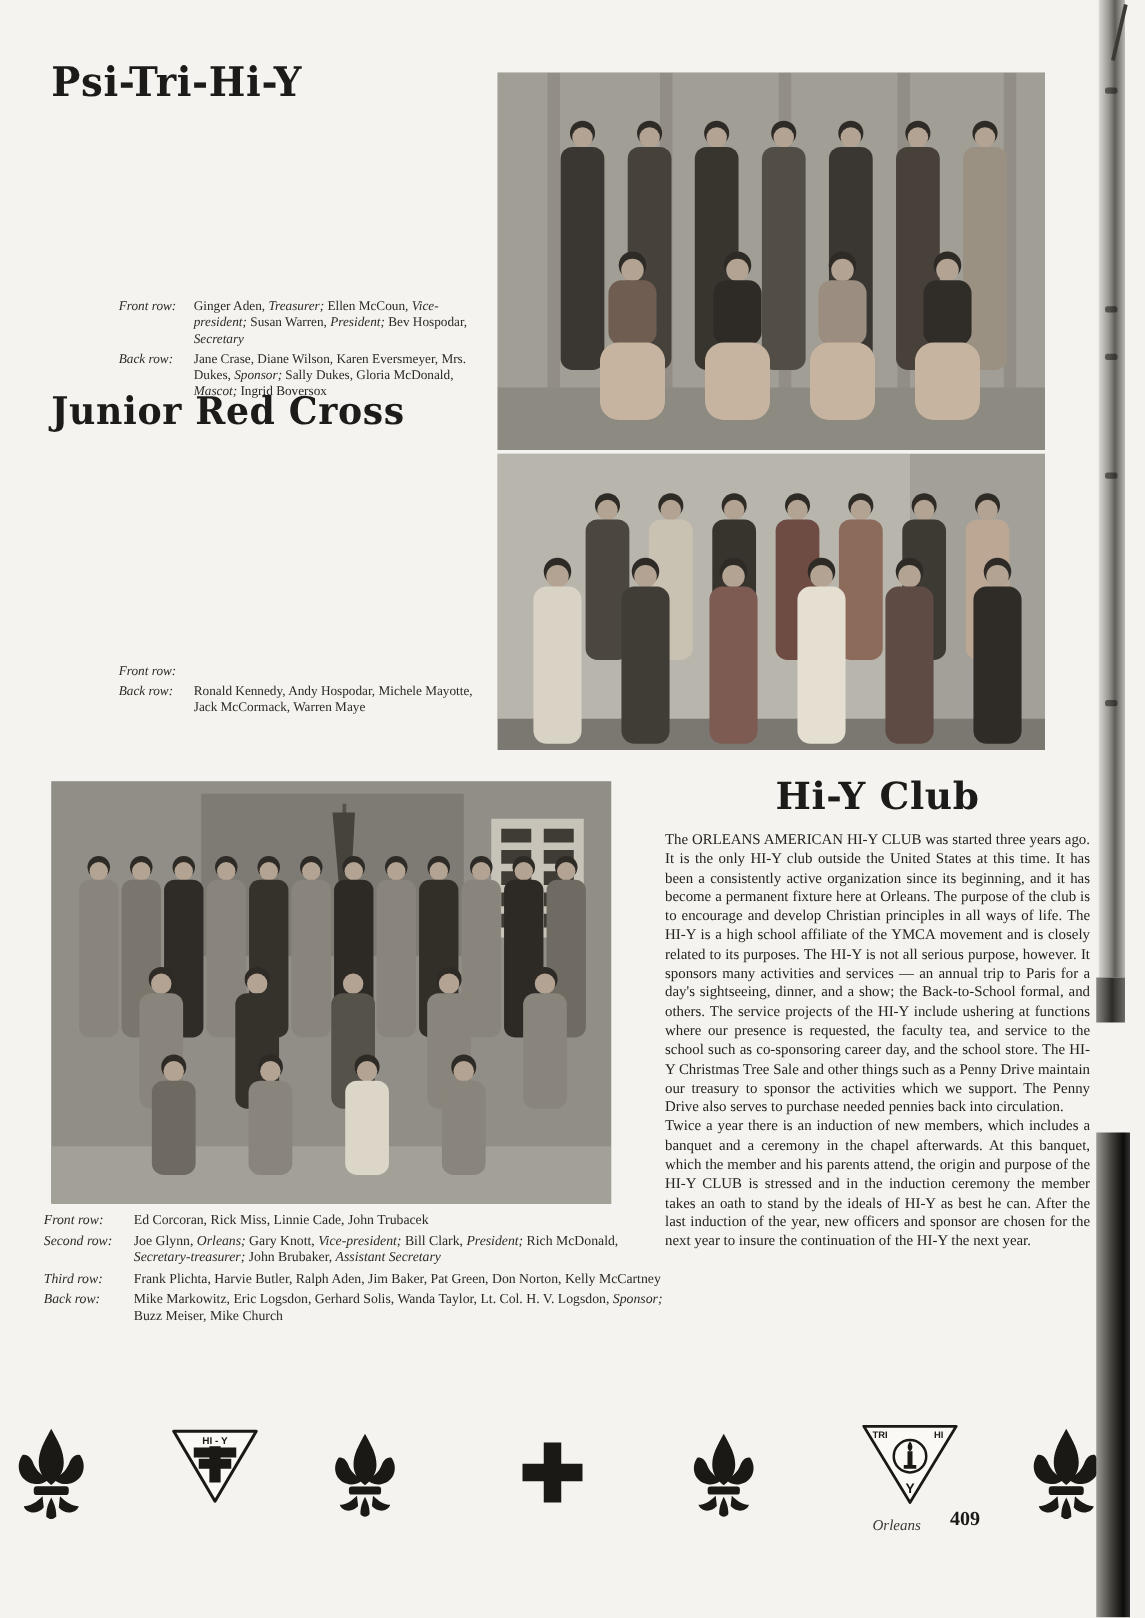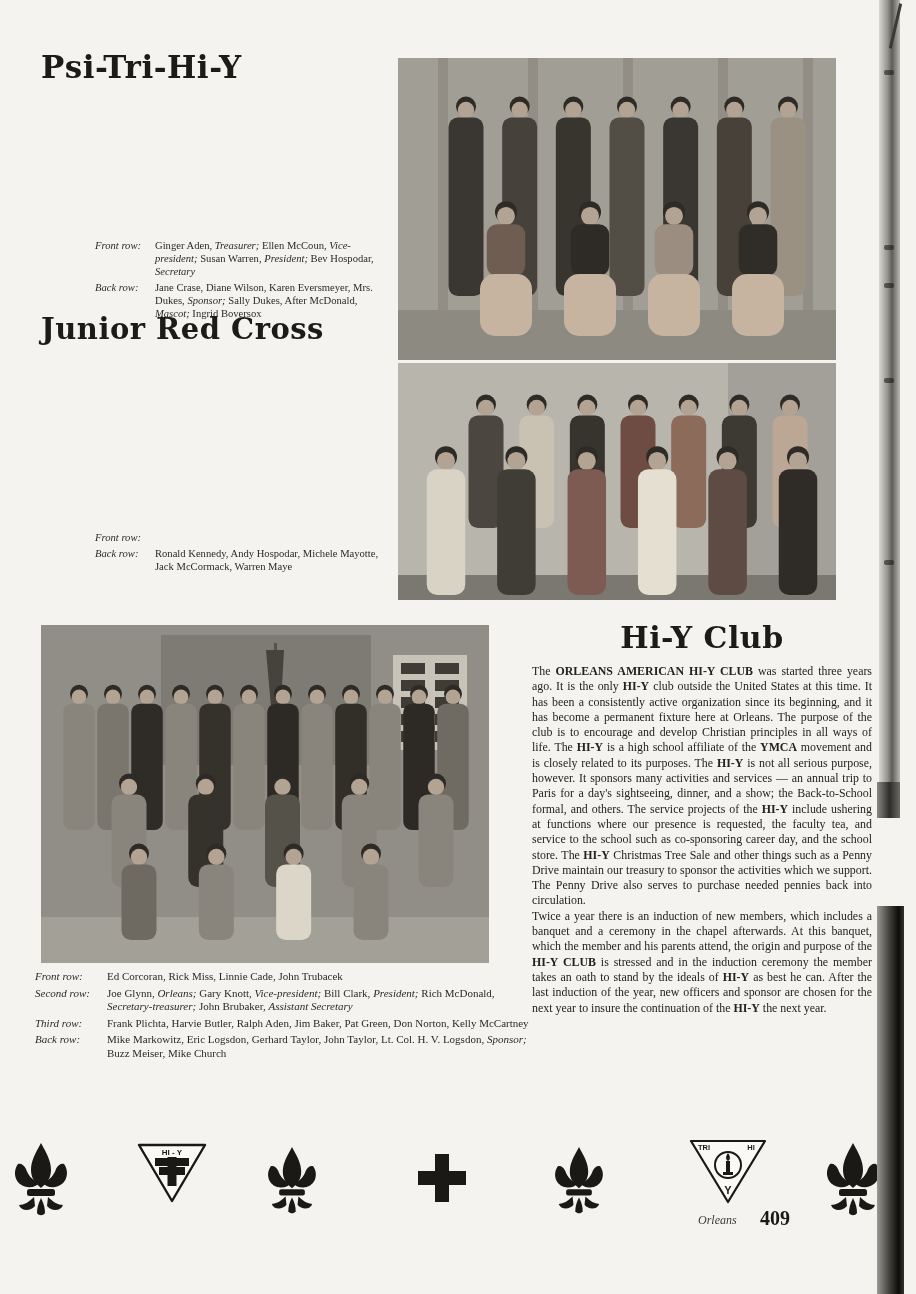--- a/index.html
+++ b/index.html
@@ -21,30 +21,30 @@
 
   .cap{position:absolute;font-size:10.6px;line-height:12.9px;color:#2b2a28}
   .cap-row{display:flex;margin-bottom:3px}
   .cap-label{font-style:italic;flex:0 0 60px}
   .cap-text{flex:1}
   #cap1{left:95px;top:240px;width:296px}
   #cap2{left:95px;top:532px;width:296px}
   #cap3{left:35px;top:970px;width:502px;font-size:11px;line-height:13.6px}
   #cap3 .cap-label{flex:0 0 72px}
   .it{font-style:italic}
-  .bd{font-weight:700}
+  .bd{font-weight:400}
 
   #article{position:absolute;left:532px;top:620px;width:340px}
   #article h2{text-align:center;font-size:30px;margin:0 0 9px 0}
   .body-p{margin:0;text-align:justify;font-size:11.9px;line-height:15.3px;color:#242320}
 
   #emblems{position:absolute;left:0;top:0;width:916px;height:1106px;pointer-events:none}
 
   #footer-place{position:absolute;left:698px;top:1213px;font-style:italic;font-size:12px;color:#3a3936}
-  #footer-page{position:absolute;left:760px;top:1207px;font-size:20px;font-weight:700;color:#1a1917}
+  #footer-page{position:absolute;left:760px;top:1207px;font-size:16px;font-weight:700;color:#1a1917}
 
   .edge{position:absolute}
   #edge1{left:879px;top:0;width:21px;height:782px;
     background:linear-gradient(to right,#d9d8d4,#97958f 40%,#5f5d58 62%,#b9b8b3)}
   #edge2{left:877px;top:782px;width:23px;height:36px;
     background:linear-gradient(to right,#8a8883,#2e2c29 55%,#6c6a65)}
   #edge3{left:877px;top:906px;width:27px;height:388px;
     background:linear-gradient(to right,#9b9993,#44423d 45%,#0c0c0a 80%,#333)}
   .edge-mark{position:absolute;left:884px;width:10px;height:5px;border-radius:2px;background:rgba(22,20,16,.55)}
   #nick{position:absolute;left:894px;top:3px;width:3px;height:46px;background:#3c3a35;transform:rotate(13deg)}
@@ -103,21 +103,21 @@
     </svg>
   </div>
 
 <div id="cap1" class="cap">
     <div class="cap-row">
       <span class="cap-label">Front row:</span>
       <span class="cap-text"><span>Ginger Aden, </span><span class="it">Treasurer;</span><span> Ellen McCoun, </span><span class="it">Vice-president;</span><span> Susan Warren, </span><span class="it">President;</span><span> Bev Hospodar, </span><span class="it">Secretary</span></span>
     </div>
     <div class="cap-row">
       <span class="cap-label">Back row:</span>
-      <span class="cap-text"><span>Jane Crase, Diane Wilson, Karen Eversmeyer, Mrs. Dukes, </span><span class="it">Sponsor;</span><span> Sally Dukes, After McDonald, </span><span class="it">Mascot;</span><span> Ingrid Boversox</span></span>
+      <span class="cap-text"><span>Jane Crase, Diane Wilson, Karen Eversmeyer, Mrs. Dukes, </span><span class="it">Sponsor;</span><span> Sally Dukes, Gloria McDonald, </span><span class="it">Mascot;</span><span> Ingrid Boversox</span></span>
     </div>
   </div>
 
 <h1 id="title2" class="goth">Junior Red Cross</h1>
 
 <div id="photo2" class="photo" aria-label="Junior Red Cross group photo: twelve students in two rows">
     <svg viewBox="0 0 438 237" preserveAspectRatio="none">
       <rect x="0" y="0" width="438" height="237" fill="#b8b5ad"></rect>
       <rect x="330" y="0" width="108" height="237" fill="rgba(40,38,34,.15)"></rect>
       <rect x="0" y="212" width="438" height="25" fill="#7b7871"></rect>
@@ -273,21 +273,21 @@
     <div class="cap-row">
       <span class="cap-label">Second row:</span>
       <span class="cap-text"><span>Joe Glynn, </span><span class="it">Orleans;</span><span> Gary Knott, </span><span class="it">Vice-president;</span><span> Bill Clark, </span><span class="it">President;</span><span> Rich McDonald, </span><span class="it">Secretary-treasurer;</span><span> John Brubaker, </span><span class="it">Assistant Secretary</span></span>
     </div>
     <div class="cap-row">
       <span class="cap-label">Third row:</span>
       <span class="cap-text"><span>Frank Plichta, Harvie Butler, Ralph Aden, Jim Baker, Pat Green, Don Norton, Kelly McCartney</span></span>
     </div>
     <div class="cap-row">
       <span class="cap-label">Back row:</span>
-      <span class="cap-text"><span>Mike Markowitz, Eric Logsdon, Gerhard Taylor, John Taylor, Lt. Col. H. V. Logsdon, </span><span class="it">Sponsor;</span><span> Buzz Meiser, Mike Church</span></span>
+      <span class="cap-text"><span>Mike Markowitz, Eric Logsdon, Gerhard Solis, Wanda Taylor, Lt. Col. H. V. Logsdon, </span><span class="it">Sponsor;</span><span> Buzz Meiser, Mike Church</span></span>
     </div>
   </div>
 
 <div id="emblems">
     <svg viewBox="0 0 60 74" style="position: absolute; left: 10px; top: 1142px; width: 62px; height: 74px;">
       <path d="M30 1 C24 12 20 19 20 28 C20 36 24 41 30 46 C36 41 40 36 40 28 C40 19 36 12 30 1 Z" fill="#1a1916"></path>
       <path d="M7 22 C1 30 4 43 16 45 C21 46 26 44 28 41 C21 38 17 33 15 27 C13 23 10 21 7 22 Z" fill="#1a1916"></path>
       <path d="M53 22 C59 30 56 43 44 45 C39 46 34 44 32 41 C39 38 43 33 45 27 C47 23 50 21 53 22 Z" fill="#1a1916"></path>
       <rect x="16" y="47" width="28" height="7" rx="2.5" fill="#1a1916"></rect>
       <path d="M30 56 C27 62 26 66 26 71 C28 74 32 74 34 71 C34 66 33 62 30 56 Z" fill="#1a1916"></path>

